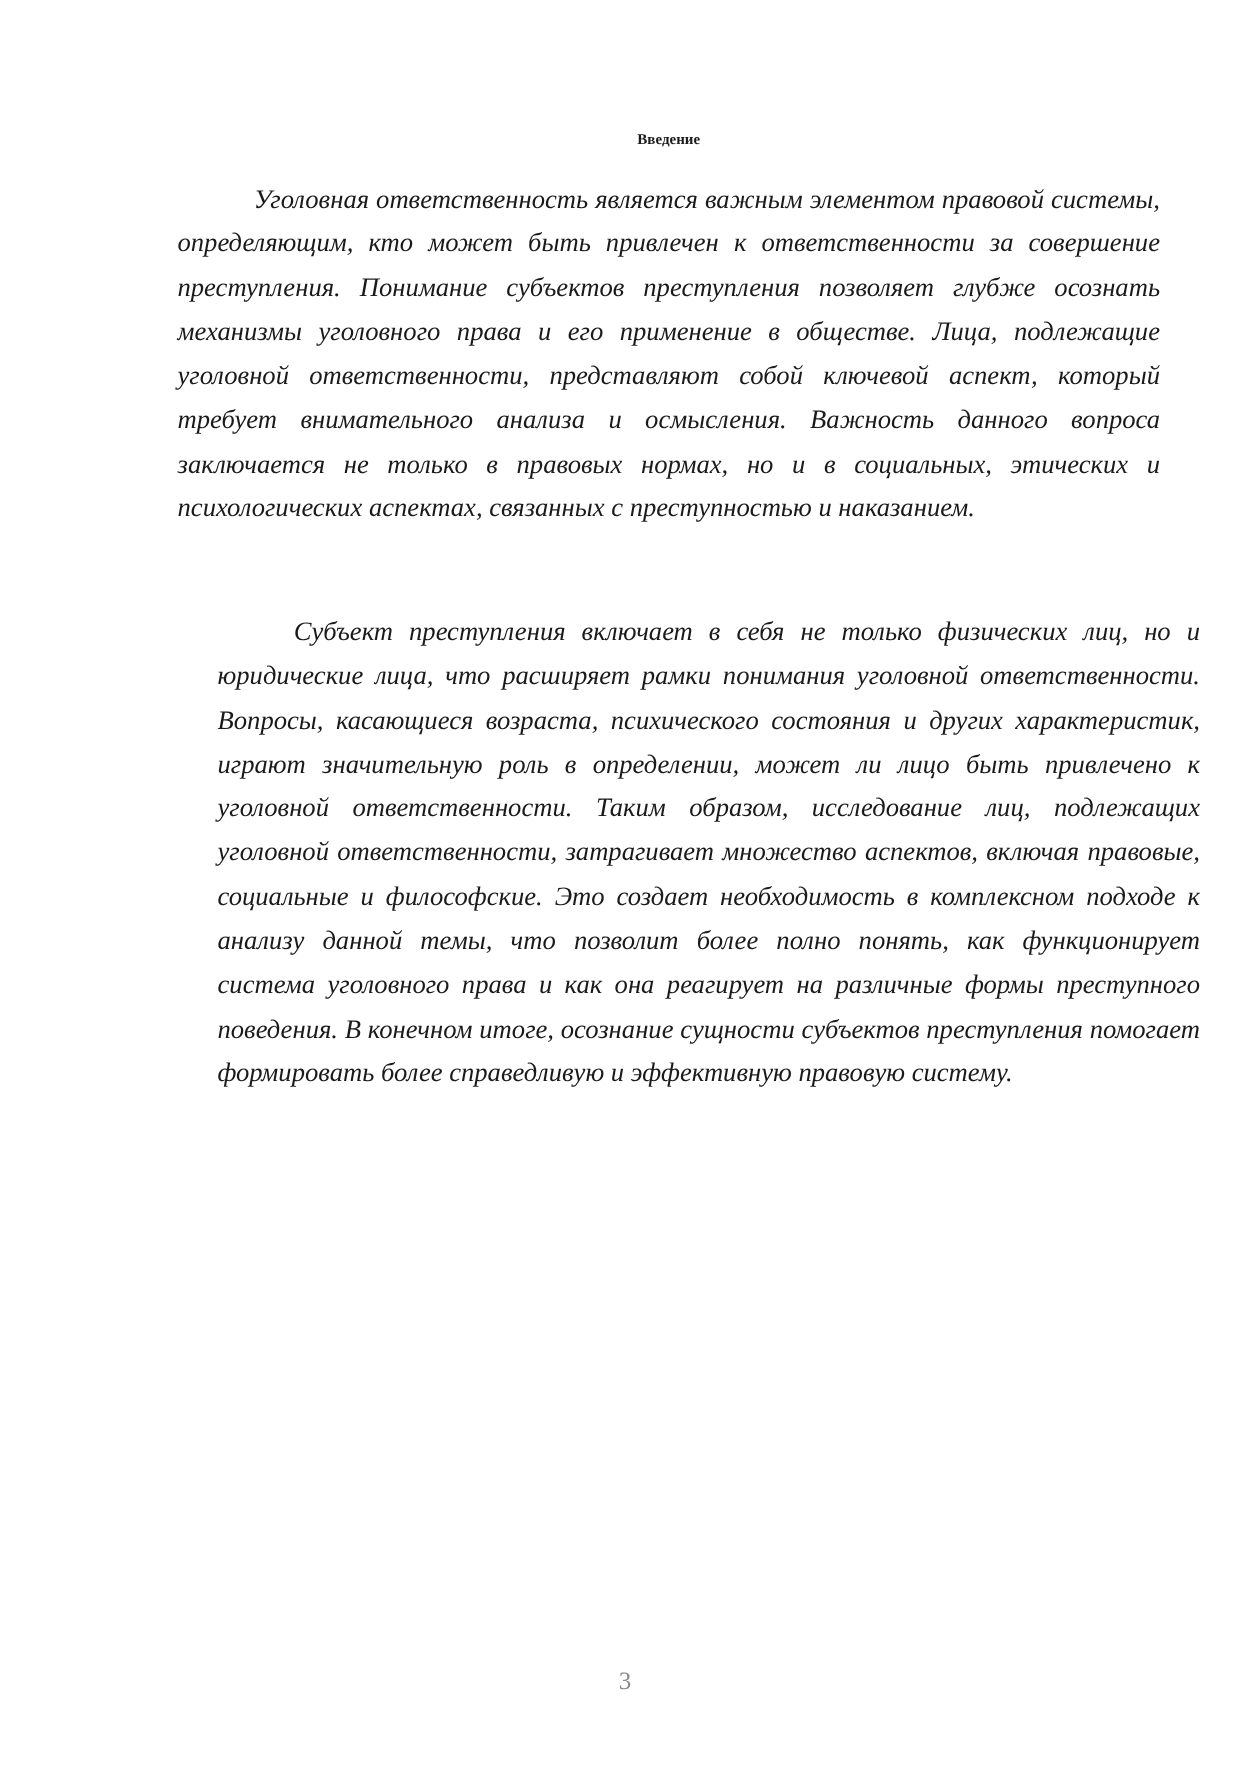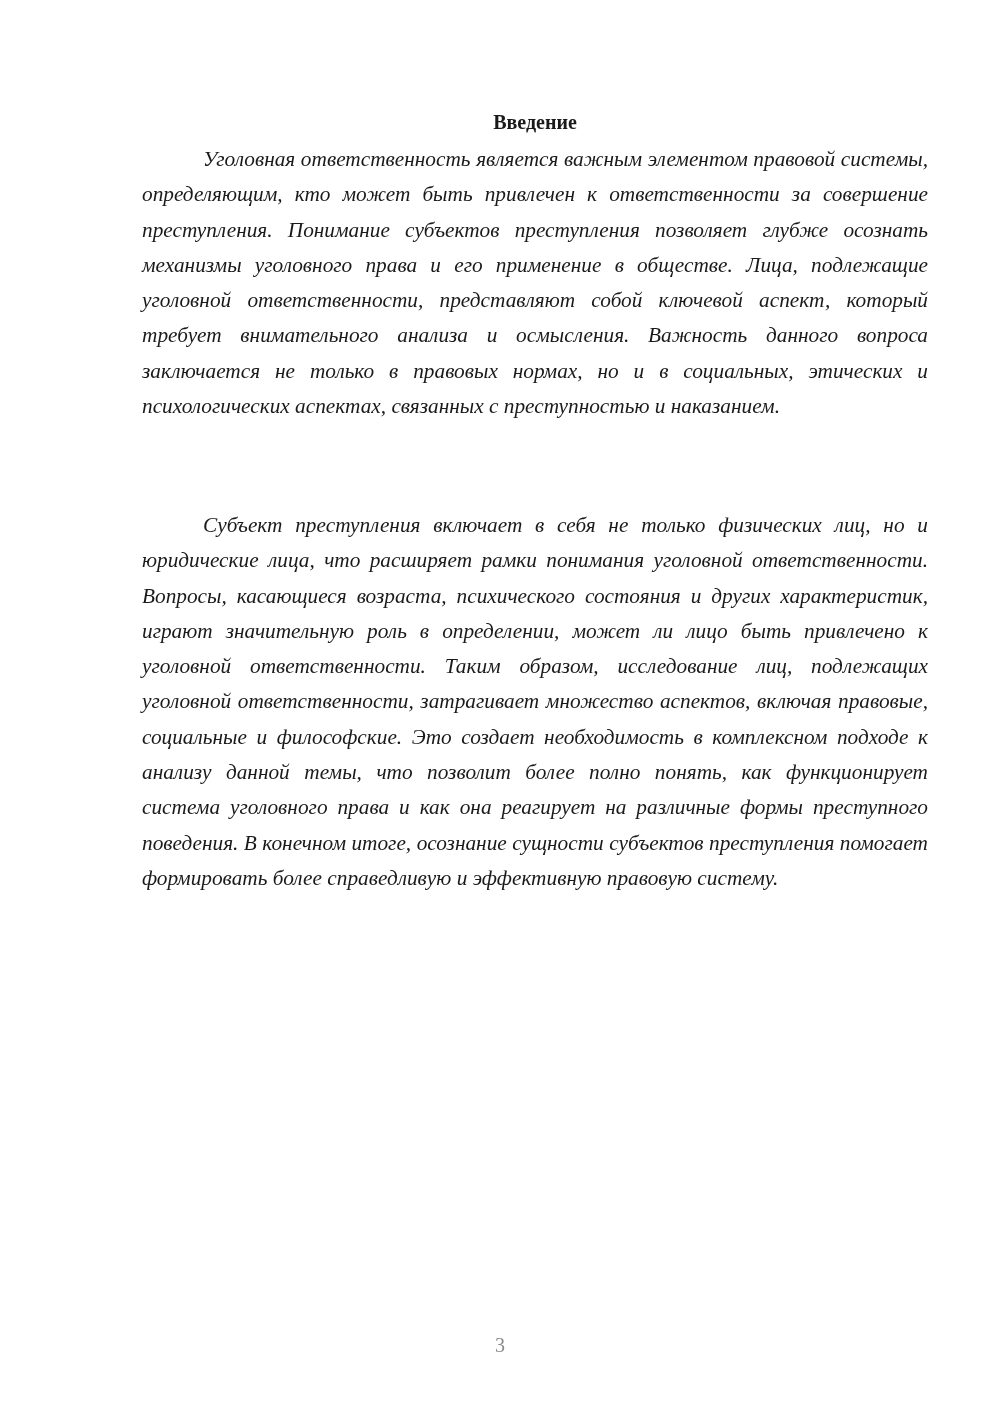--- a/index.html
+++ b/index.html
@@ -5,33 +5,32 @@
     html, body { margin: 0; padding: 0; background: #ffffff; }
     body { width: 1000px; height: 1414px; position: relative; overflow: hidden; }
     .page {
       position: absolute; left: 0; top: 0; width: 1000px; height: 1414px;
       background: #ffffff;
       font-family: "Liberation Serif", "DejaVu Serif", serif;
       color: #1a1a1a;
     }
     .heading {
       position: absolute; left: 142px; top: 97px; width: 786px;
-      text-align: center; font-weight: bold; font-size: 20px; line-height: 28px;
+      text-align: center; font-weight: bold; font-size: 12px; line-height: 28px;
       letter-spacing: 0px;
-      margin-top: 11px;
     }
     .para {
       position: absolute; left: 142px; width: 786px;
       font-size: 21.3px; line-height: 35.3px;
       text-align: justify; text-indent: 61px;
       margin: 0;
       font-style: italic;
     }
     .para.p1 { top: 142px; }
-    .para.p2 { top: 508px; }
+    .para.p2 { top: 488px; margin-left: 32px; }
     .page-number {
       position: absolute; left: 0; width: 1000px; top: 1334px;
       text-align: center; font-size: 20px; color: #8a8a8a;
     }
   </style>
 </head>
 <body>
 
 <div class="page">
   <div class="heading">Введение</div>

